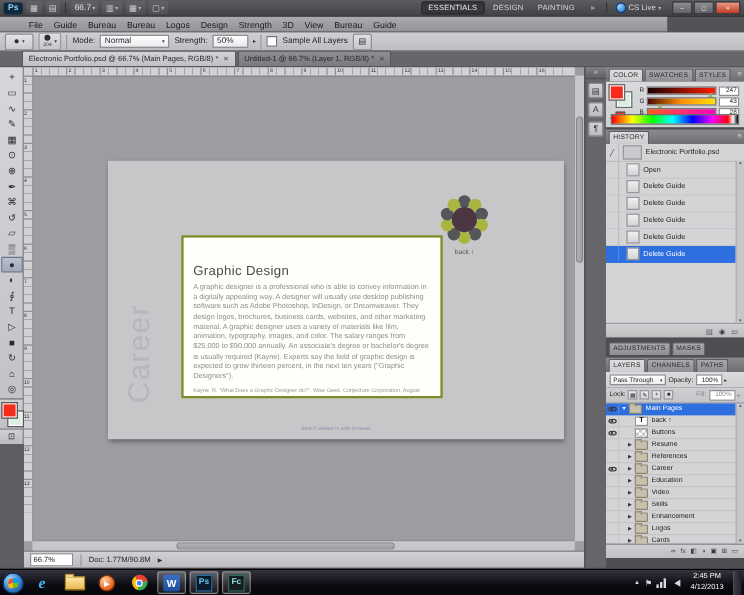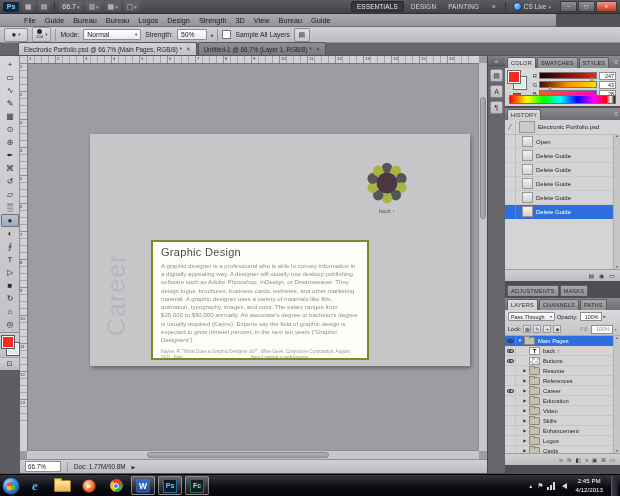--- a/index.html
+++ b/index.html
@@ -82,22 +82,22 @@
           background:repeating-linear-gradient(to bottom,transparent 0 6px,#a8a8ac 6px 7px);}
   .vscroll{position:absolute;right:0;top:7px;width:8px;bottom:8px;background:#c7c7cb;border-left:1px solid #8e8e92;}
   .vthumb{position:absolute;left:1px;right:1px;top:34px;height:120px;background:linear-gradient(to right,#b2b2b6,#9e9ea2);border:1px solid #87878b;border-radius:3px;}
   .hscroll{position:absolute;left:7px;right:8px;bottom:0;height:8px;background:#c7c7cb;border-top:1px solid #8e8e92;}
   .hthumb{position:absolute;top:1px;bottom:1px;left:120px;width:180px;background:linear-gradient(#b2b2b6,#9e9ea2);border:1px solid #87878b;border-radius:3px;}
   .pasteboard{position:absolute;left:7px;top:7px;right:8px;bottom:8px;background:#9d9da1;}
 
   .page{position:absolute;left:63px;top:71px;width:380px;height:232px;background:#c7c7ca;box-shadow:1px 2px 4px rgba(0,0,0,.35);}
   .career{position:absolute;left:12px;top:56px;height:146px;writing-mode:vertical-rl;transform:rotate(180deg);
           font-size:25px;color:#b7b7bb;letter-spacing:1px;}
-  .card{position:absolute;left:61px;top:62px;width:218px;height:120px;background:#fefefb;border:2px solid #7d8a2a;
-        padding:4px 8px;box-sizing:border-box;overflow:hidden;margin-top:44px;}
+  .card{position:absolute;left:61px;top:62px;width:218px;height:136px;background:#fefefb;border:2px solid #7d8a2a;
+        padding:22px 8px;box-sizing:border-box;overflow:hidden;}
   .card-title{font-size:11px;font-weight:normal;color:#4a4a48;letter-spacing:.3px;margin:0 0 4px 0;}
   .card-body{font-size:6.1px;line-height:1.35;color:#8f8f88;margin:0;}
   .card-cite{font-size:4.6px;line-height:1.35;color:#9c9c95;margin:5px 0 0 0;}
   .flower{position:absolute;left:274px;top:26px;}
   .backlbl{position:absolute;left:274px;top:74px;width:46px;text-align:center;font-size:5.5px;color:#55554f;}
   .pgfoot{position:absolute;left:0;right:0;bottom:7px;text-align:center;font-size:4.4px;color:#8f8fa6;}
 
   
   .statusbar{position:absolute;left:20px;top:459px;width:467px;height:14px;background:linear-gradient(#d0d0d4,#bdbdc1);
              border-top:1px solid #8e8e92;display:flex;align-items:center;gap:6px;padding:0 5px;box-sizing:border-box;}

